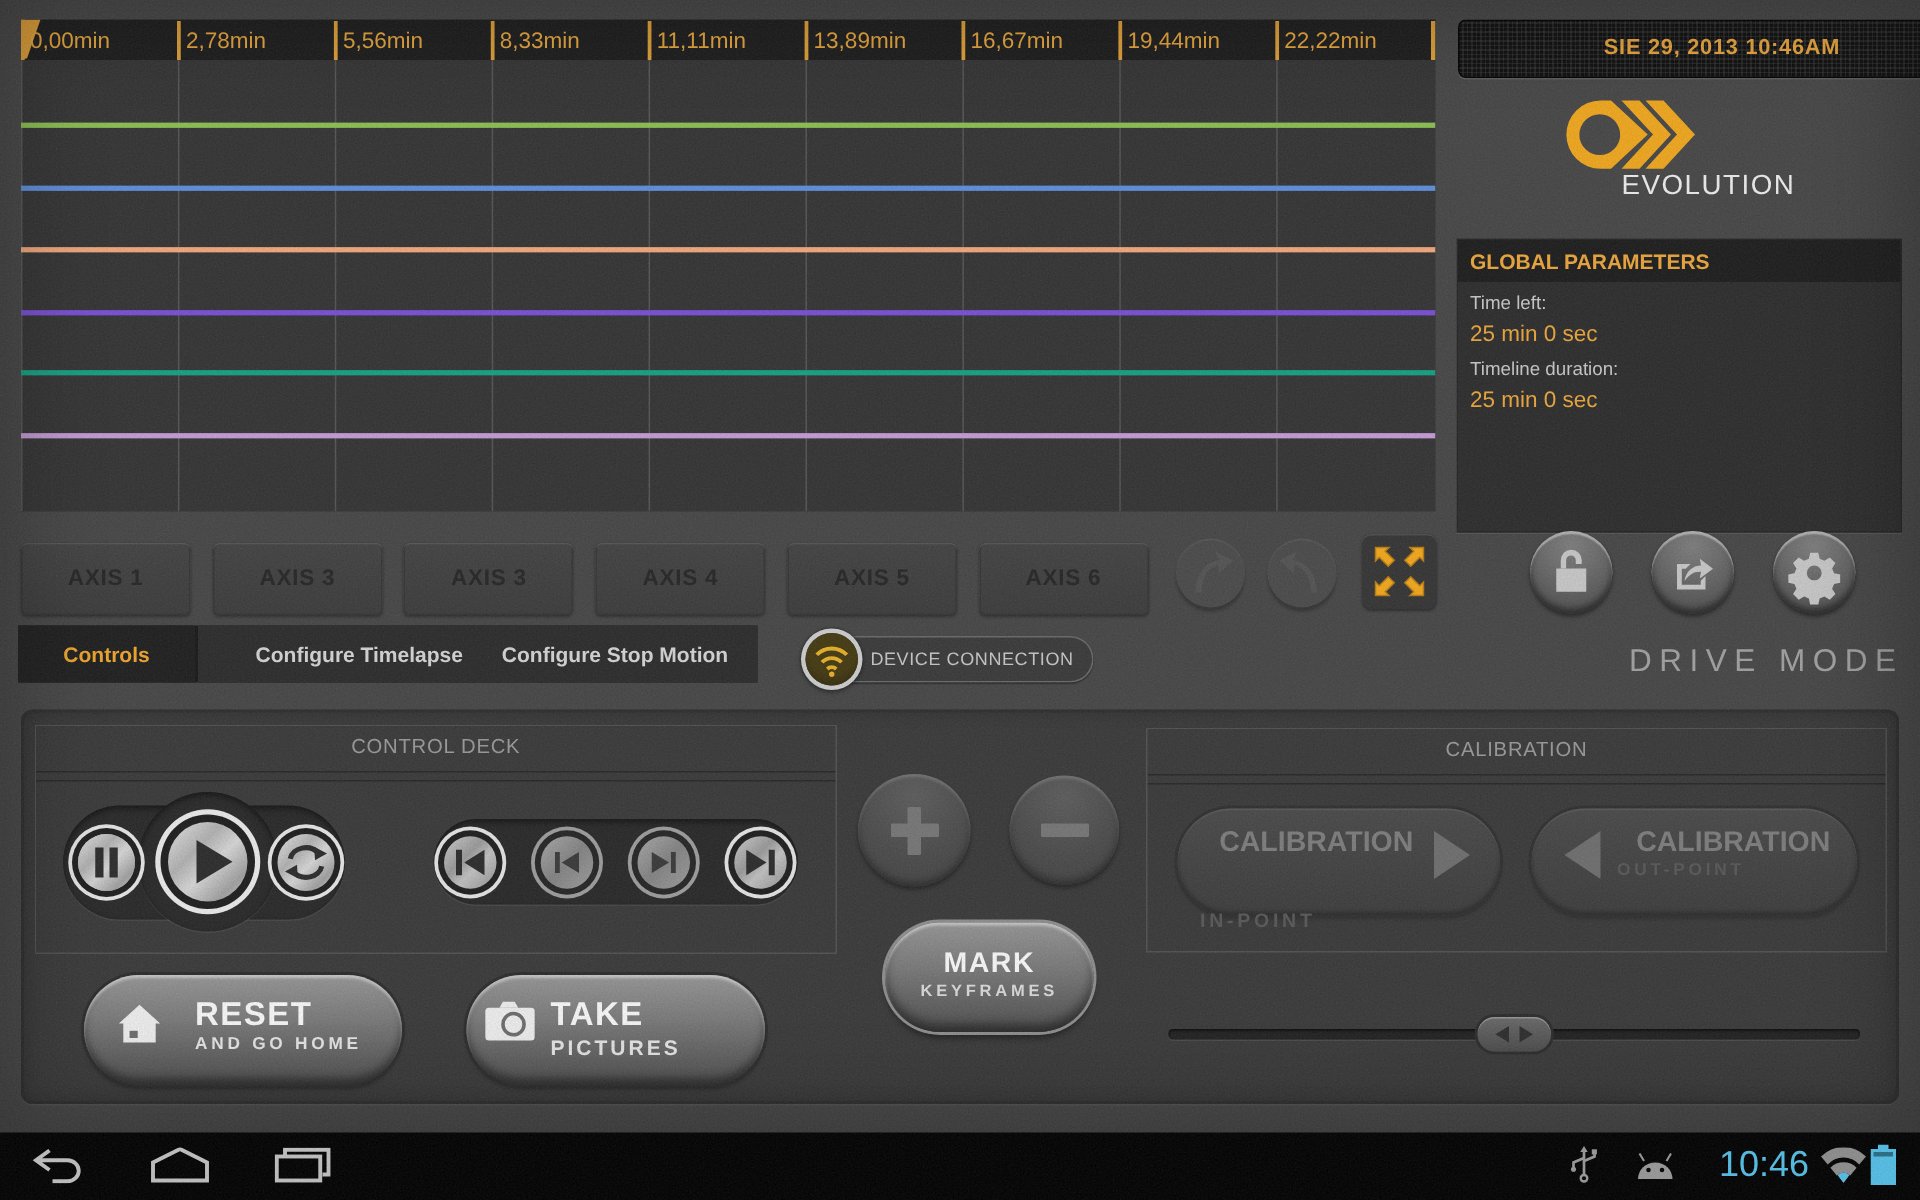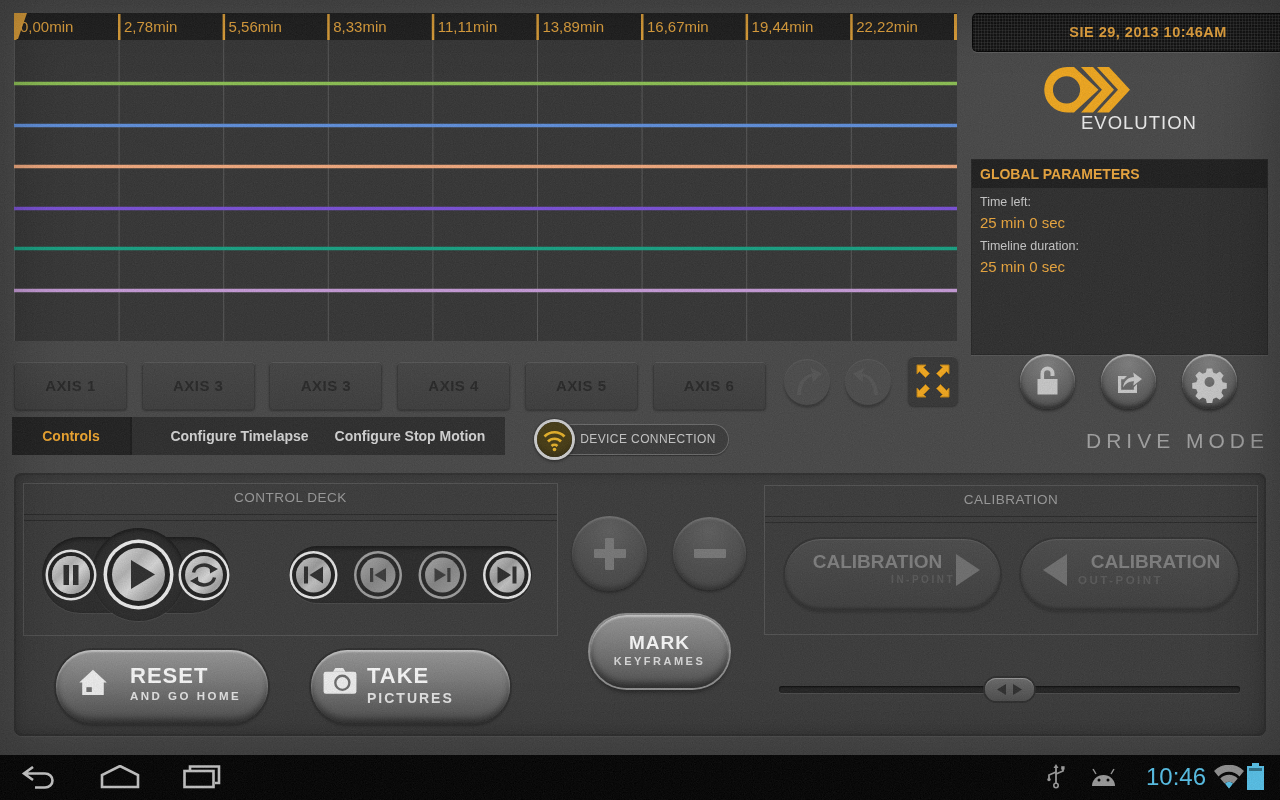--- a/index.html
+++ b/index.html
@@ -327,21 +327,21 @@
 <div class="abs" style="left:591px;top:632px;width:137px;text-align:center;color:#fafafa;font-size:19px;font-weight:bold;letter-spacing:1px">MARK</div>
 <div class="abs" style="left:591px;top:655px;width:137px;text-align:center;color:#dcdcdc;font-size:11px;font-weight:bold;letter-spacing:2.5px">KEYFRAMES</div>
 
 <div class="group" style="left:764px;top:485px;width:494px;height:150px">
   <div class="gtitle">CALIBRATION</div>
   <div class="gline"></div>
 </div>
 
 <div class="calbtn" style="left:785px;top:539px"></div>
 <div class="abs" style="left:800px;top:551px;width:155px;text-align:center;color:#7e7e7e;font-size:19px;font-weight:bold">CALIBRATION</div>
-<div class="abs" style="left:800px;top:574px;width:155px;text-align:right;color:#595959;font-size:10px;font-weight:bold;letter-spacing:2.5px">IN-POINT</div>
+<div class="abs" style="left:800px;top:606px;width:155px;text-align:left;color:#595959;font-size:13px;font-weight:bold;letter-spacing:2.5px">IN-POINT</div>
 <svg class="abs" style="left:952px;top:552px" width="30" height="36" viewBox="0 0 30 36">
     <path d="M4,2 L28,18 L4,34 Z" fill="#6f6f6f"></path>
   </svg>
 
 <div class="calbtn" style="left:1021px;top:539px;width:217px"></div>
 <div class="abs" style="left:1078px;top:551px;width:155px;text-align:center;color:#7e7e7e;font-size:19px;font-weight:bold">CALIBRATION</div>
 <div class="abs" style="left:1078px;top:574px;width:155px;color:#595959;font-size:11.5px;font-weight:bold;letter-spacing:2.5px">OUT-POINT</div>
 <svg class="abs" style="left:1041px;top:552px" width="30" height="36" viewBox="0 0 30 36">
     <path d="M26,2 L2,18 L26,34 Z" fill="#6f6f6f"></path>
   </svg>

